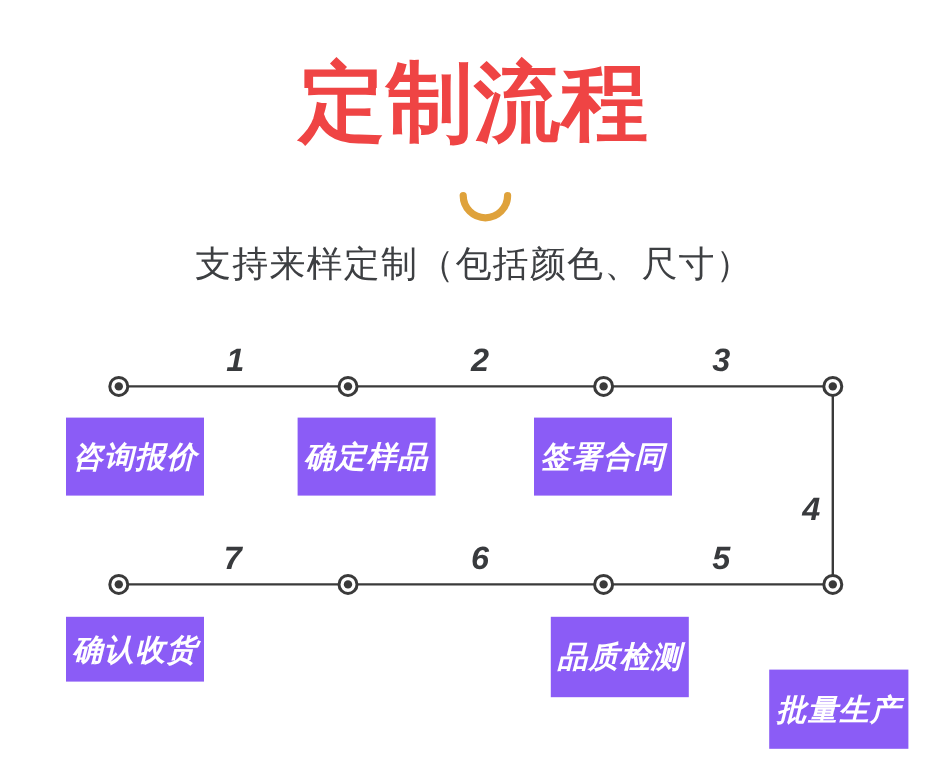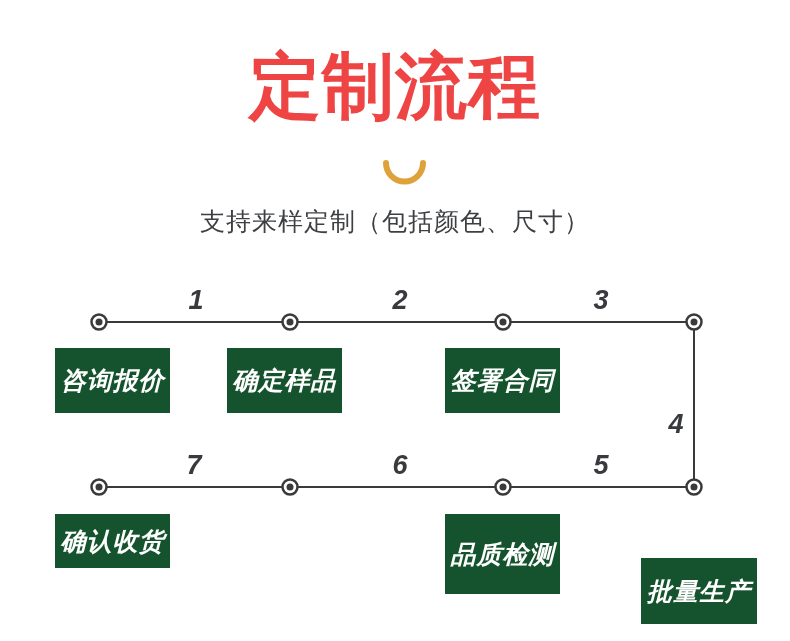--- a/index.html
+++ b/index.html
@@ -34,21 +34,21 @@
     top: 156px;
     width: 47px;
     height: 32px;
   }
   .subtitle {
     position: absolute;
     left: 0;
     top: 202px;
     width: 790px;
     text-align: center;
-    font-size: 25px;
+    font-size: 30px;
     line-height: 38px;
     font-weight: 400;
     color: #3d3f42;
     letter-spacing: 1px;
     margin: 0;
   }
   .diagram {
     position: absolute;
     left: 0;
     top: 0;
@@ -68,41 +68,41 @@
     font-size: 27px;
     line-height: 32px;
     font-weight: 700;
     font-style: italic;
     color: #383a3d;
   }
   .step-box {
     position: absolute;
     width: 115px;
     height: 65px;
-    background: #14532d;
+    background: #8b5cf6;
     display: flex;
     align-items: center;
     justify-content: center;
   }
   .step-box .step-label {
     color: #ffffff;
     font-size: 25px;
     font-weight: 700;
     font-style: italic;
     letter-spacing: 1px;
     white-space: nowrap;
   }
   
   .box-1 { left: 55px;  top: 348px; }
-  .box-2 { left: 227px; top: 348px; }
+  .box-2 { left: 248px; top: 348px; }
   .box-3 { left: 445px; top: 348px; }
   
   .box-7 { left: 55px;  top: 514px; height: 54px; }
   .box-6 { left: 238px; top: 514px; height: 66px; }
-  .box-5 { left: 445px; top: 514px; height: 80px; }
+  .box-5 { left: 459px; top: 514px; height: 67px; }
   .box-4 { left: 641px; top: 514px; width: 116px; height: 66px; margin-top: 44px; }
   
   .num-1 { left: 177px; top: 284px; }
   .num-2 { left: 381px; top: 284px; }
   .num-3 { left: 582px; top: 284px; }
   .num-4 { left: 657px; top: 408px; }
   .num-7 { left: 175px; top: 449px; }
   .num-6 { left: 381px; top: 449px; }
   .num-5 { left: 582px; top: 449px; }
 </style>

